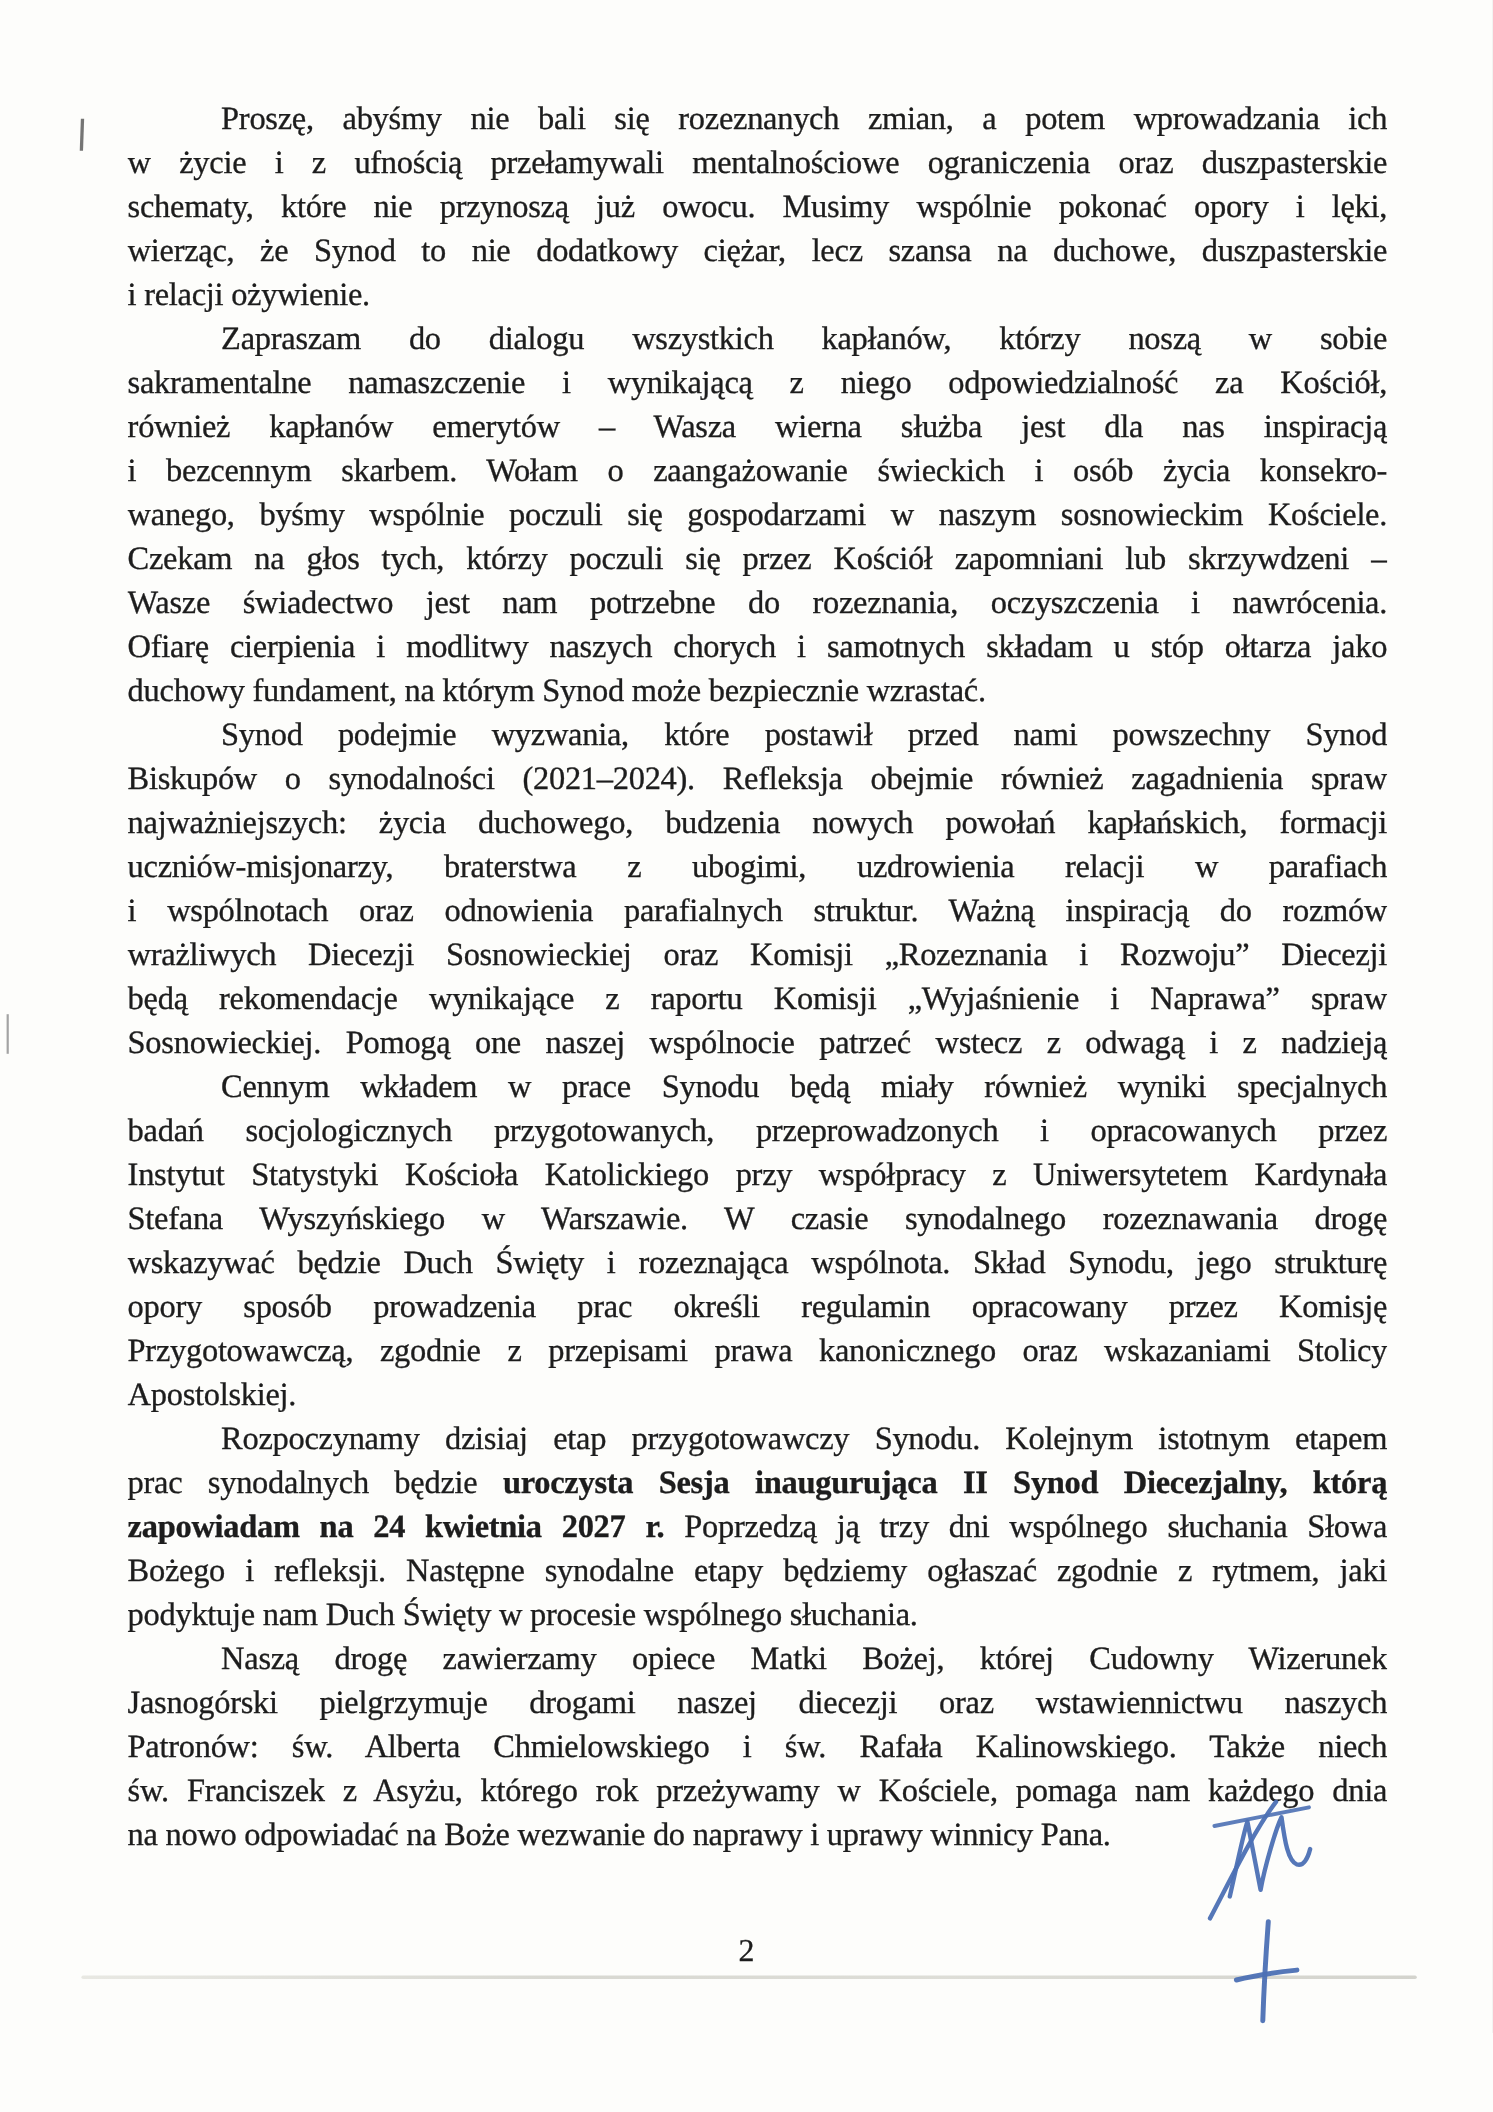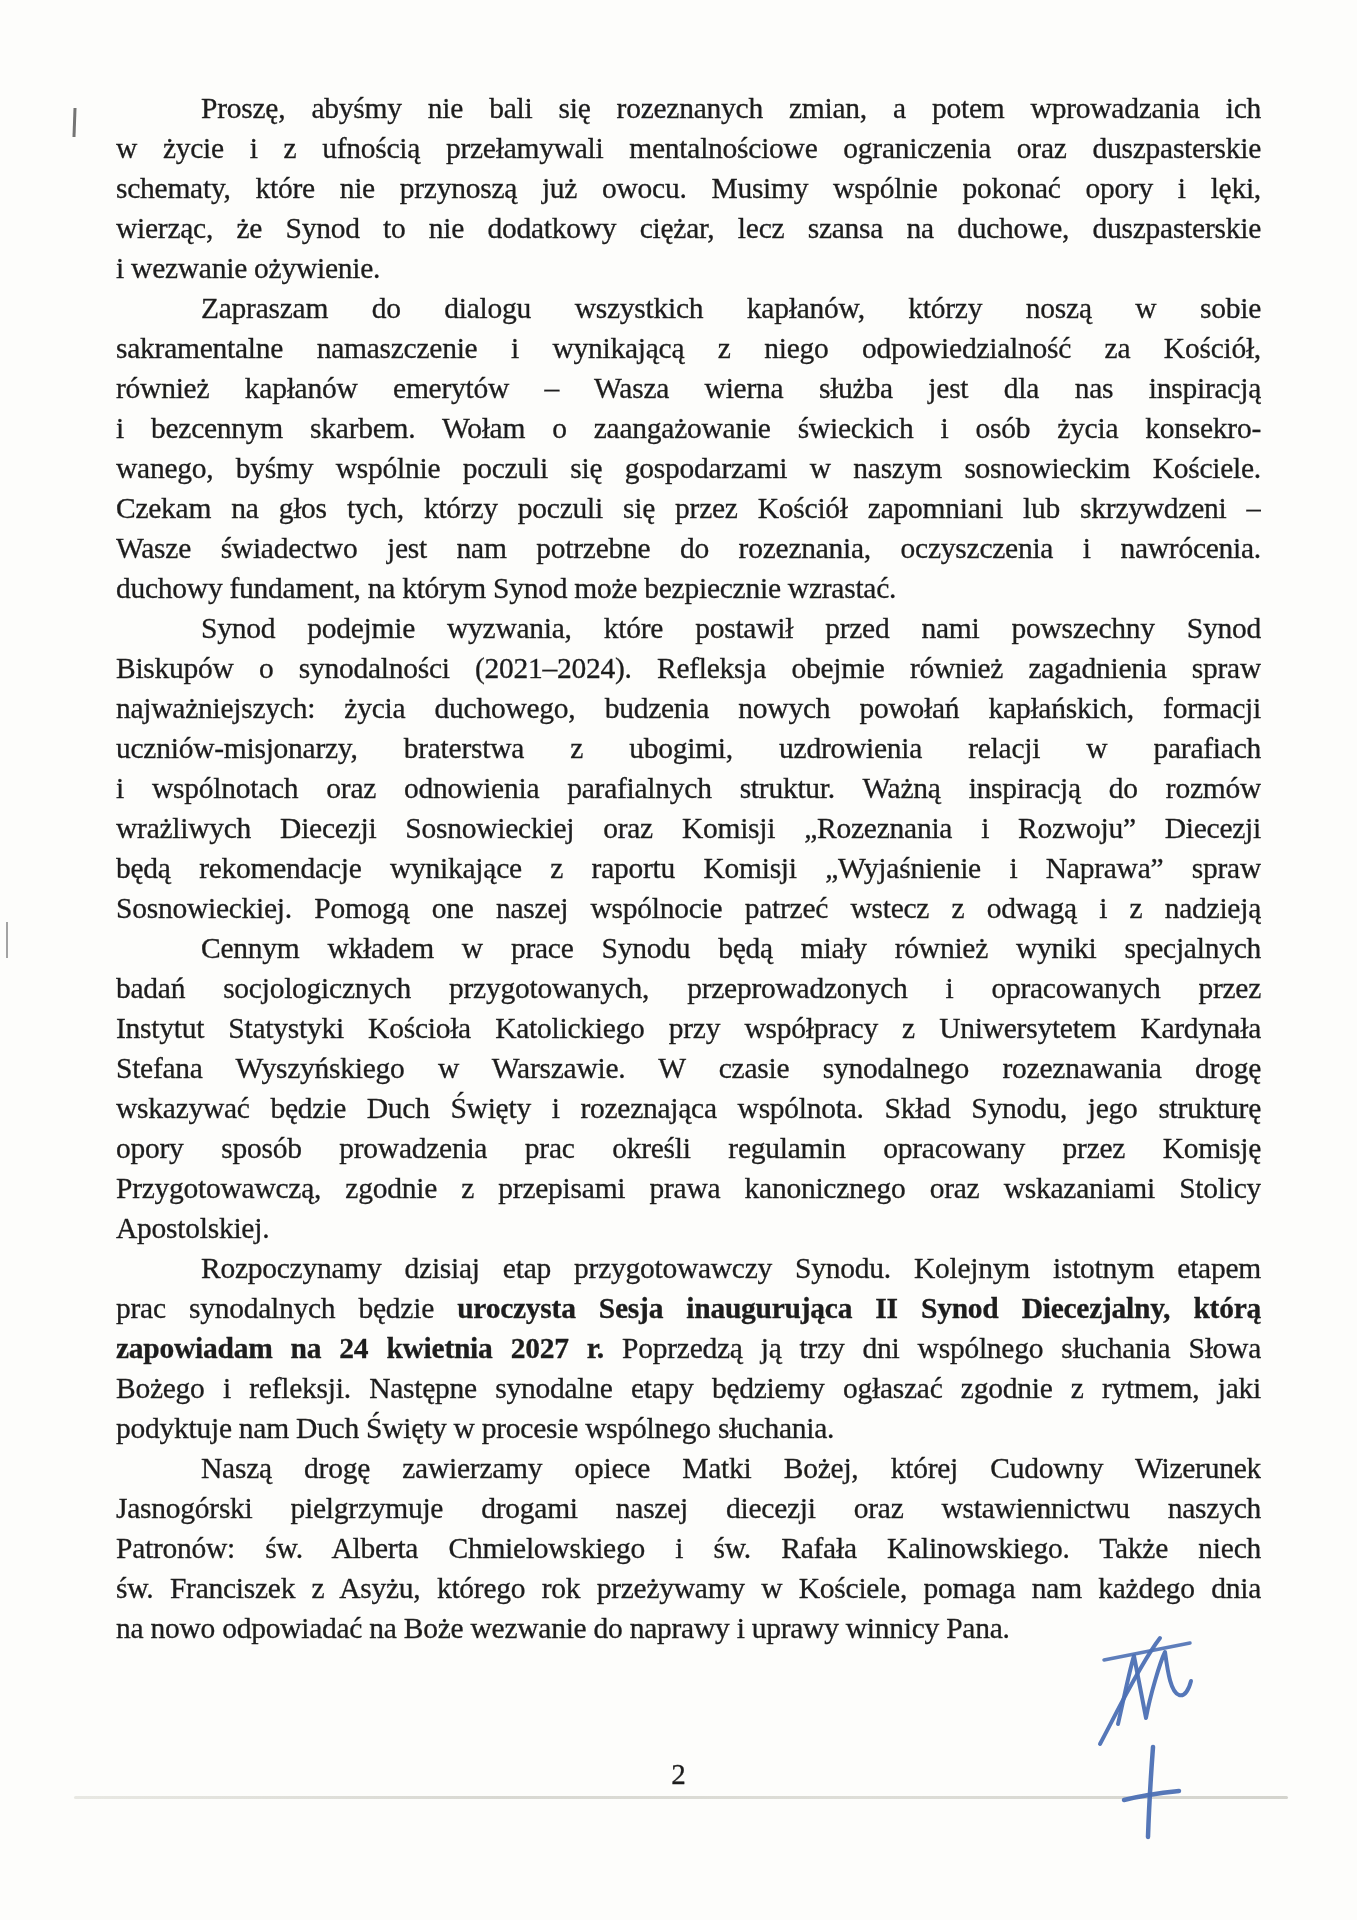--- a/index.html
+++ b/index.html
@@ -32,31 +32,32 @@
 
 <div class="page">
 
   <div class="textblock">
 
     <div class="para">
       <div class="ln j ind">Proszę, abyśmy nie bali się rozeznanych zmian, a potem wprowadzania ich</div>
       <div class="ln j">w życie i z ufnością przełamywali mentalnościowe ograniczenia oraz duszpasterskie</div>
       <div class="ln j">schematy, które nie przynoszą już owocu. Musimy wspólnie pokonać opory i lęki,</div>
       <div class="ln j">wierząc, że Synod to nie dodatkowy ciężar, lecz szansa na duchowe, duszpasterskie</div>
-      <div class="ln last">i wezwanie ożywienie.</div>
+      <div class="ln last">i relacji ożywienie.</div>
     </div>
 
     <div class="para">
       <div class="ln j ind">Zapraszam do dialogu wszystkich kapłanów, którzy noszą w sobie</div>
       <div class="ln j">sakramentalne namaszczenie i wynikającą z niego odpowiedzialność za Kościół,</div>
       <div class="ln j">również kapłanów emerytów – Wasza wierna służba jest dla nas inspiracją</div>
       <div class="ln j">i bezcennym skarbem. Wołam o zaangażowanie świeckich i osób życia konsekro-</div>
       <div class="ln j">wanego, byśmy wspólnie poczuli się gospodarzami w naszym sosnowieckim Kościele.</div>
       <div class="ln j">Czekam na głos tych, którzy poczuli się przez Kościół zapomniani lub skrzywdzeni –</div>
       <div class="ln j">Wasze świadectwo jest nam potrzebne do rozeznania, oczyszczenia i nawrócenia.</div>
+      <div class="ln j">Ofiarę cierpienia i modlitwy naszych chorych i samotnych składam u stóp ołtarza jako</div>
       <div class="ln last">duchowy fundament, na którym Synod może bezpiecznie wzrastać.</div>
     </div>
 
     <div class="para">
       <div class="ln j ind">Synod podejmie wyzwania, które postawił przed nami powszechny Synod</div>
       <div class="ln j">Biskupów o synodalności (2021–2024). Refleksja obejmie również zagadnienia spraw</div>
       <div class="ln j">najważniejszych: życia duchowego, budzenia nowych powołań kapłańskich, formacji</div>
       <div class="ln j">uczniów-misjonarzy, braterstwa z ubogimi, uzdrowienia relacji w parafiach</div>
       <div class="ln j">i wspólnotach oraz odnowienia parafialnych struktur. Ważną inspiracją do rozmów</div>
       <div class="ln j">wrażliwych Diecezji Sosnowieckiej oraz Komisji „Rozeznania i Rozwoju” Diecezji</div>

